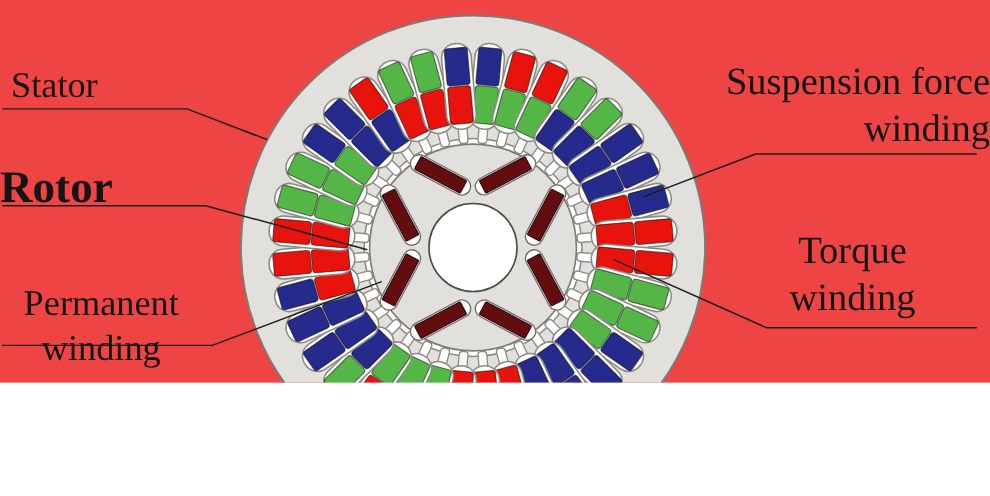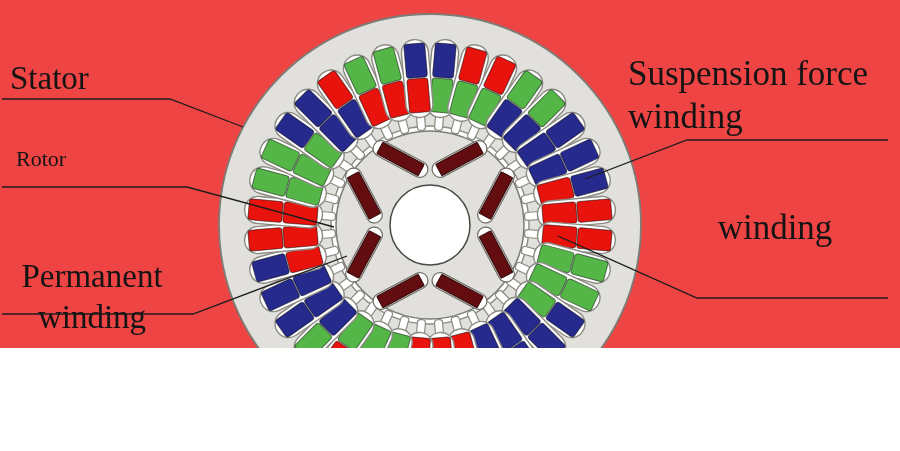--- a/index.html
+++ b/index.html
@@ -2,23 +2,23 @@
 <html><head>
 <meta charset="utf-8">
 <style>
   html,body{margin:0;padding:0;background:#fff;}
   #stage{position:relative;width:900px;height:348px;background:#ef4444;overflow:hidden;
          font-family:"Liberation Serif","DejaVu Serif",serif;color:#141414;padding-left:14px;}
   #motor-svg{position:absolute;left:0;top:0;}
   .label{position:absolute;white-space:nowrap;}
   .label-line{display:block;}
   #stator-label{left:10px;top:60px;font-size:33px;}
-  #rotor-label{left:16px;top:146px;font-size:22px;}
+  #rotor-label{left:0;top:146px;font-size:41px;font-weight:bold;}
   #pm-label{left:0px;top:221px;width:184px;text-align:center;font-size:33px;line-height:41px;margin-top:35px;}
-  #susp-label{left:628px;top:52px;width:272px;text-align:left;font-size:35px;line-height:43px;}
+  #susp-label{left:628px;top:52px;width:272px;text-align:right;font-size:35px;line-height:43px;}
   #torque-label{left:655px;top:206px;width:240px;text-align:center;font-size:35px;line-height:43px;}
 </style>
 </head>
 <body>
 
 <div id="stage">
 
   <svg id="motor-svg" width="900" height="451" viewBox="0 0 900 451">
 
     <circle id="stator-outer" cx="430" cy="225" r="211" fill="#e1e0dc" stroke="#7c7c75" stroke-width="1.8"></circle>
@@ -308,16 +308,17 @@
     <span class="label-line">Permanent</span>
     <span class="label-line">winding</span>
   </div>
 
   <div class="label" id="susp-label">
     <span class="label-line">Suspension force</span>
     <span class="label-line">winding</span>
   </div>
 
   <div class="label" id="torque-label">
+    <span class="label-line">Torque</span>
     <span class="label-line">winding</span>
   </div>
 
 </div>
 
 </body></html>

